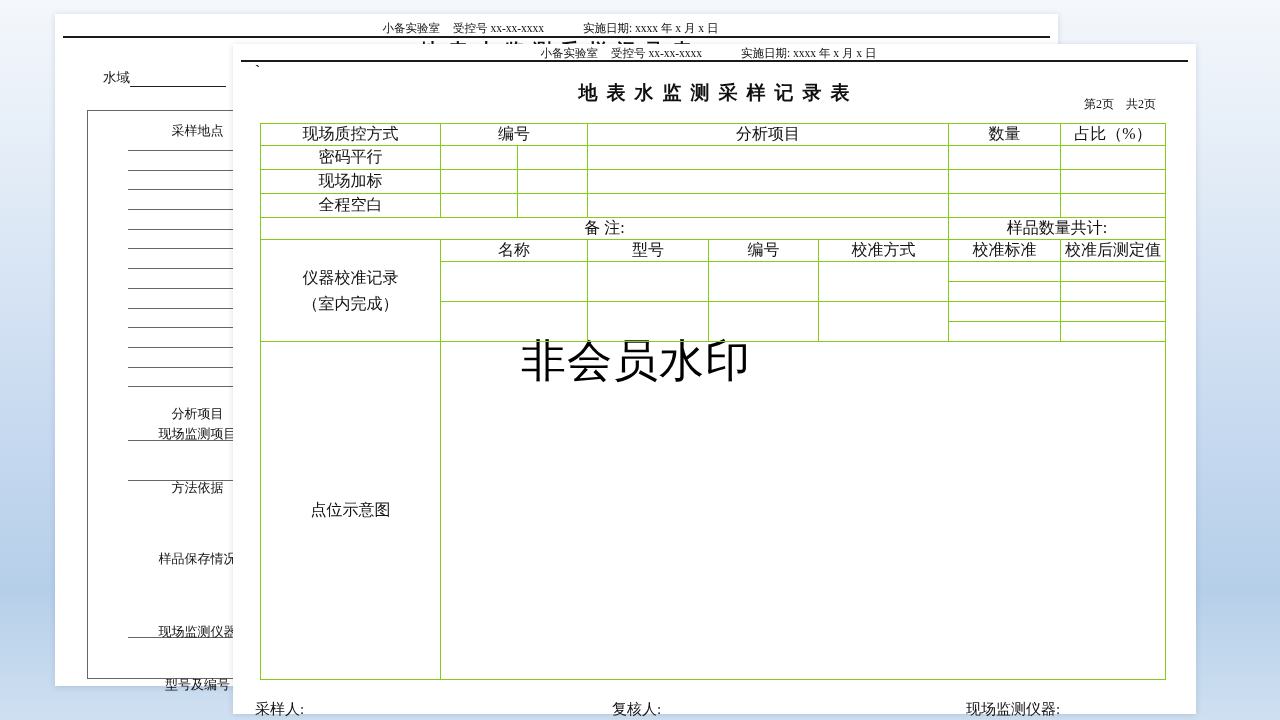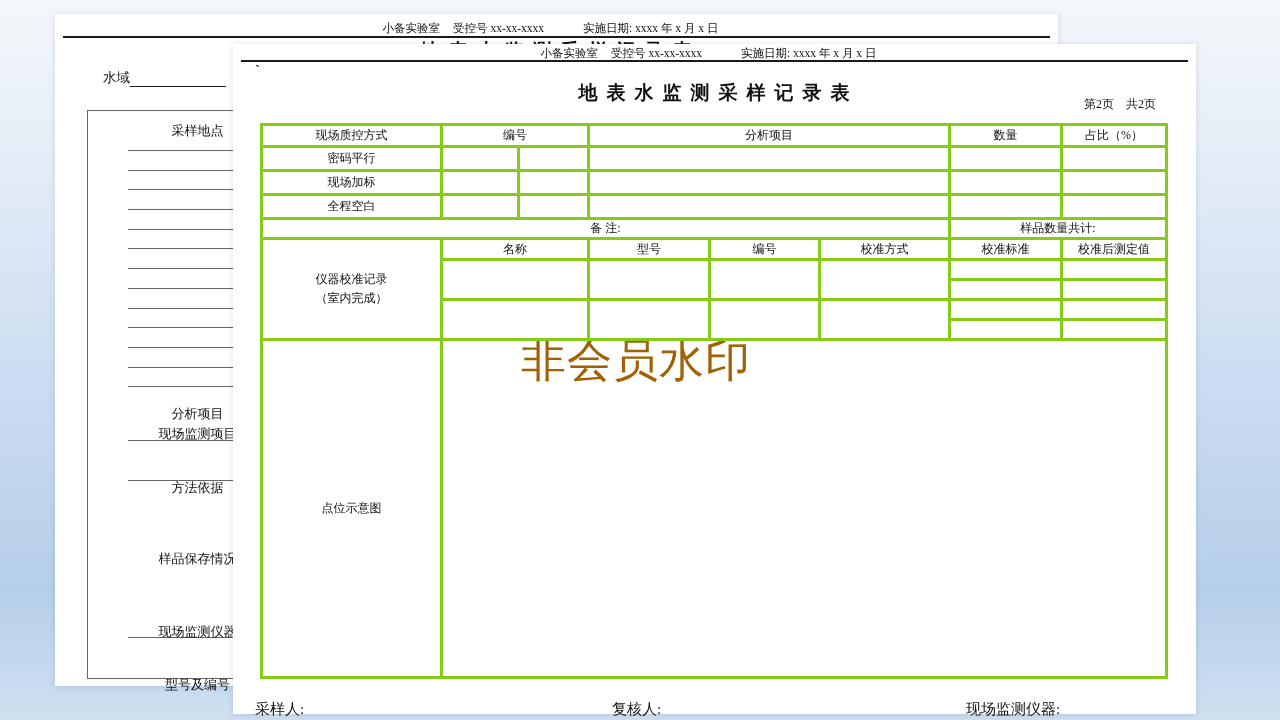--- a/index.html
+++ b/index.html
@@ -40,25 +40,25 @@
   .scell:last-child { border-bottom:none; }
   .s-head { height:40px; }
   .s-empty { height:19.7px; }
   .s-analysis { height:54px; }
   .s-two { height:40px;gap:36px; }
   .s-storage { height:157px; }
 
   .stray-mark { position:absolute; left:22px; top:18px; font-size:15px; font-weight:bold; }
 
   .watermark { position:absolute; left:288px; top:287px; font-size:45px; letter-spacing:1px;
-               color:#a16207; font-family:"Liberation Sans","DejaVu Sans",sans-serif; white-space:nowrap; }
+               color:#000000; font-family:"Liberation Sans","DejaVu Sans",sans-serif; white-space:nowrap; }
 
   table.main { position:absolute; left:27px; top:79px; width:905px;
                border-collapse:collapse; table-layout:fixed; }
-  table.main td { border:3px solid #84cc16; font-size:12px; text-align:center;
+  table.main td { border:1px solid #84cc16; font-size:16px; text-align:center;
                   padding:0; overflow:hidden; }
   tr.r-h   { height:22px; }
   tr.r-qc  { height:24px; }
   tr.r-note{ height:18px;margin-top:29px; }
   tr.r-ch  { height:21px; }
   tr.r-sub { height:20px; }
   tr.r-diag{ height:338px; }
   td.lft { text-align:left; padding-left:6px; }
   td.calib-label { line-height:1.6; }
 

